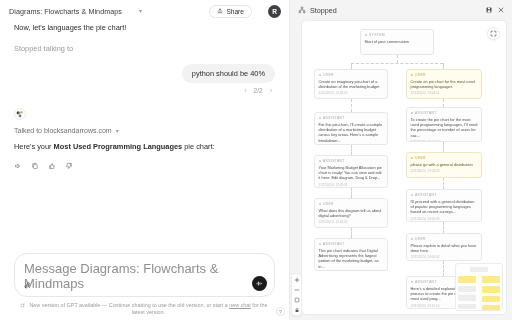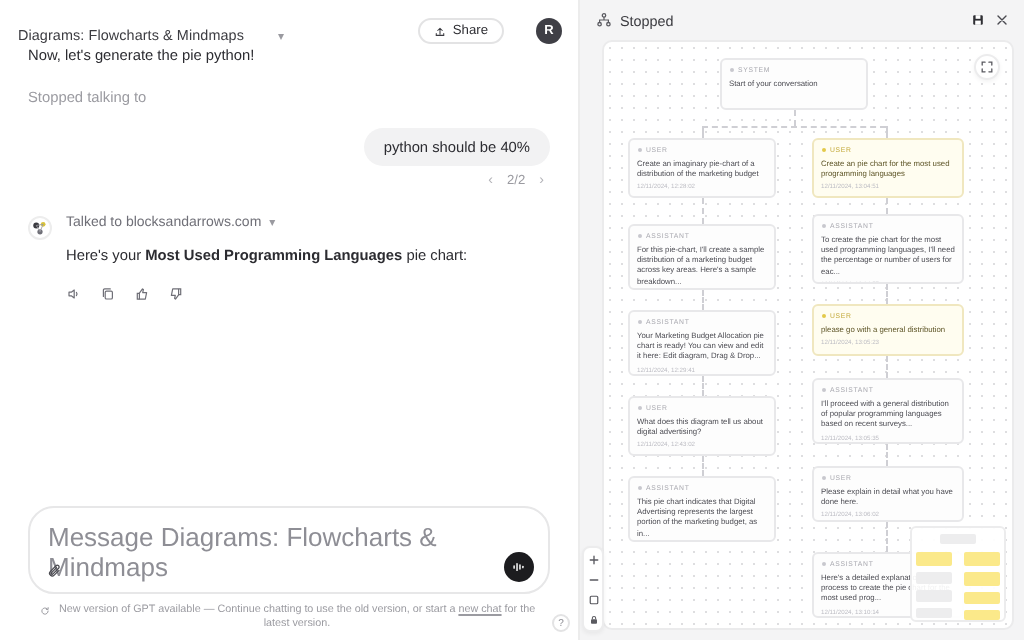--- a/index.html
+++ b/index.html
@@ -15,21 +15,21 @@
   
   .chat-col {
     width: 290px; height: 320px;
     background: #ffffff;
     position: relative;
     display: flex; flex-direction: column;
     border-right: 1px solid #ececec;
   }
   .chat-header {
     height: 22px; flex: 0 0 22px;
-    display: flex; align-items: flex-end;
+    display: flex; align-items: center;
     padding: 0 8px 0 9px;
     background: #ffffff;
     gap: 16px;
   }
   .conv-title {
     font-size: 7.2px; color: #3b3b40; letter-spacing: .05px;
     white-space: nowrap;
   }
   .chev {
     font-size: 6px; color: #9a9aa0; margin-left: 1px; line-height: 1;
@@ -73,21 +73,21 @@
     background: #f2f2f3; border-radius: 11px;
     padding: 5px 10px; font-size: 7.4px; color: #2c2c31;
     max-width: 175px;
   }
   .pager {
     display: flex; justify-content: flex-end; align-items: center;
     gap: 7px; font-size: 6.6px; color: #9b9ba1; padding-right: 3px;
   }
   .pager .arw { color: #b4b4b9; font-size: 7px; }
 
-  .assist-block { margin-top: 14px; display: flex; gap: 7px; }
+  .assist-block { margin-top: 14px; display: flex; gap: 7px; flex-direction: column; }
   .bot-avatar {
     width: 12px; height: 12px; flex: 0 0 12px; border-radius: 50%;
     background: #fff; border: 1px solid #ededed;
     display:flex; align-items:center; justify-content:center;
     overflow: hidden;
   }
   .assist-body { flex: 1 1 auto; }
   .talked {
     font-size: 7px; color: #6f6f77; margin-bottom: 7px;
     display: flex; align-items: center; gap: 3px;
@@ -241,21 +241,21 @@
           <path d="M3 10v2.5h10V10" fill="none" stroke="#3a3a40" stroke-width="1.4" stroke-linecap="round"></path>
         </svg>
         <span>Share</span>
       </div>
       <div class="avatar">R</div>
     </div>
 
     <div class="chat-scroll">
 
 
-      <div class="para">Now, let's generate the pie python!</div>
+      <div class="para">Now, let's languages the pie chart!</div>
       <div class="para muted">Stopped talking to</div>
 
       <div class="user-row">
         <div class="user-bubble">python should be 40%</div>
       </div>
 
       <div class="pager">
         <span class="arw">‹</span>
         <span>2/2</span>
         <span class="arw">›</span>

